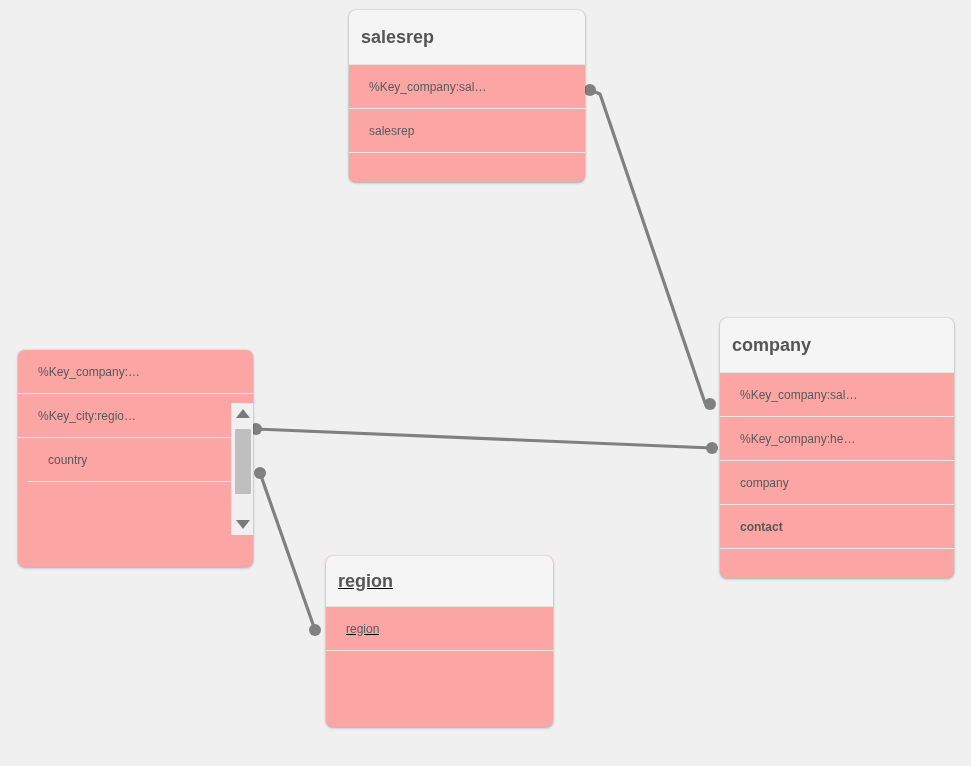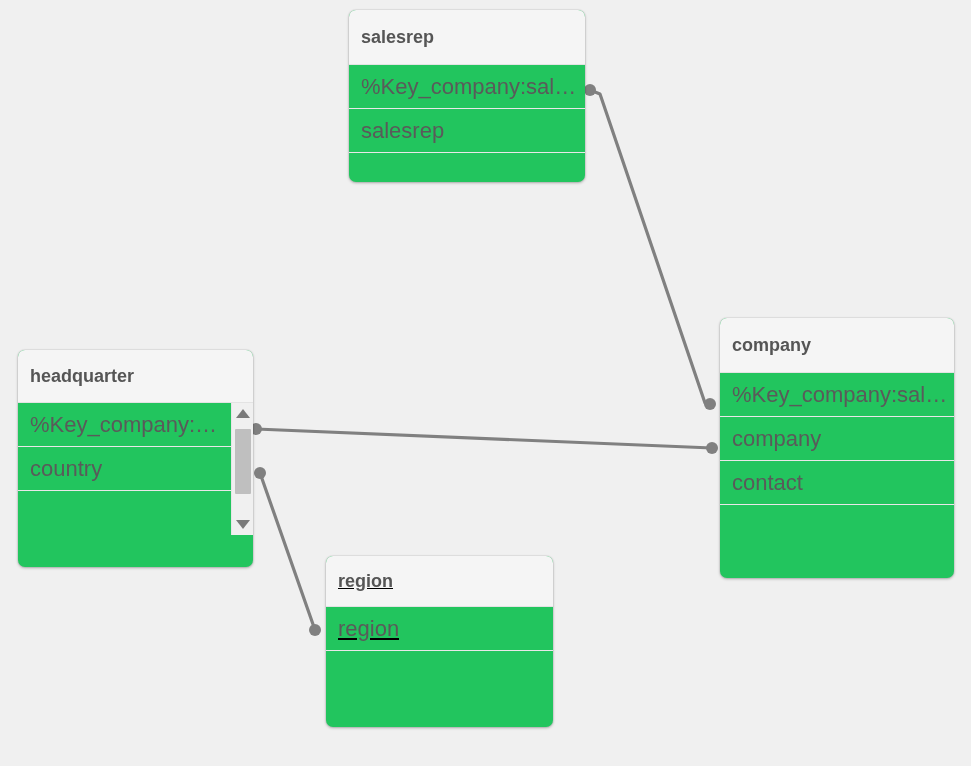--- a/index.html
+++ b/index.html
@@ -8,45 +8,45 @@
     background:#f0f0f0;
     font-family:"Liberation Sans", sans-serif;
     overflow:hidden;
     position:relative;
   }
   #canvas{position:absolute;left:0;top:0;width:971px;height:766px;}
   #links{position:absolute;left:0;top:0;width:971px;height:766px;pointer-events:none;}
 
   .table-node{
     position:absolute;
-    background:#22c55e;
+    background:#fca5a5;
     border-radius:7px;
     box-shadow:0 1px 3px rgba(0,0,0,0.28), 0 0 0 1px rgba(0,0,0,0.04);
     box-sizing:border-box;
     overflow:hidden;
   }
   .tbl-header{
     background:#f5f5f5;
     border-bottom:1px solid #e3e3e3;
     font-size:18px;
     font-weight:bold;
     color:#555555;
     display:flex;
     align-items:center;
     padding-left:12px;
     box-sizing:border-box;
   }
   .rows{position:relative;}
   .row{
     border-bottom:1px solid #e8e8e8;
-    font-size:22px;
+    font-size:12px;
     color:#5a5a5a;
     display:flex;
     align-items:center;
-    padding-left:12px;
+    padding-left:20px;
     box-sizing:border-box;
     white-space:nowrap;
     overflow:hidden;
   }
   .row.empty{border-bottom:none;}
   .row .field-label{overflow:hidden;text-overflow:clip;white-space:nowrap;}
   .key-icon{margin-left:9px;display:inline-flex;align-items:center;flex:0 0 auto;}
 
   
   .vscroll{
@@ -103,35 +103,40 @@
         <div class="row empty" style="height: 29px;"></div>
       </div>
     </div>
     <div class="table-node" style="left: 720px; top: 318px; width: 234px; height: 260px;">
       <div class="tbl-header" style="height: 55px;">company</div>
       <div class="rows">
         <div class="row" style="height: 44px;">
           <span class="field-label">%Key_company:sal…</span>
         </div>
         <div class="row" style="height: 44px;">
+          <span class="field-label">%Key_company:he…</span>
+        </div>
+        <div class="row" style="height: 44px;">
           <span class="field-label">company</span>
         </div>
-        <div class="row" style="height: 44px;">
+        <div class="row" style="height: 44px; font-weight: bold;">
           <span class="field-label">contact</span>
         </div>
         <div class="row empty" style="height: 29px;"></div>
       </div>
     </div>
     <div class="table-node" style="left: 18px; top: 350px; width: 235px; height: 217px;">
-      <div class="tbl-header" style="height: 53px;">headquarter</div>
       <div class="rows">
         <div class="row" style="height: 44px; padding-right: 24px;">
           <span class="field-label">%Key_company:…</span>
         </div>
         <div class="row" style="height: 44px; padding-right: 24px;">
+          <span class="field-label">%Key_city:regio…</span>
+        </div>
+        <div class="row" style="height: 44px; padding-right: 24px; margin-left: 10px;">
           <span class="field-label">country</span>
         </div>
         <div class="row empty" style="height: 32px;"></div>
       </div>
       <div class="vscroll" style="right: 0px; top: 53px; height: 132px; background: rgb(240, 240, 240);">
         <div class="arrow up"></div>
         <div class="thumb" style="top: 26px; height: 65px; background: rgb(191, 191, 191);"></div>
         <div class="arrow down"></div>
       </div>
     </div>

